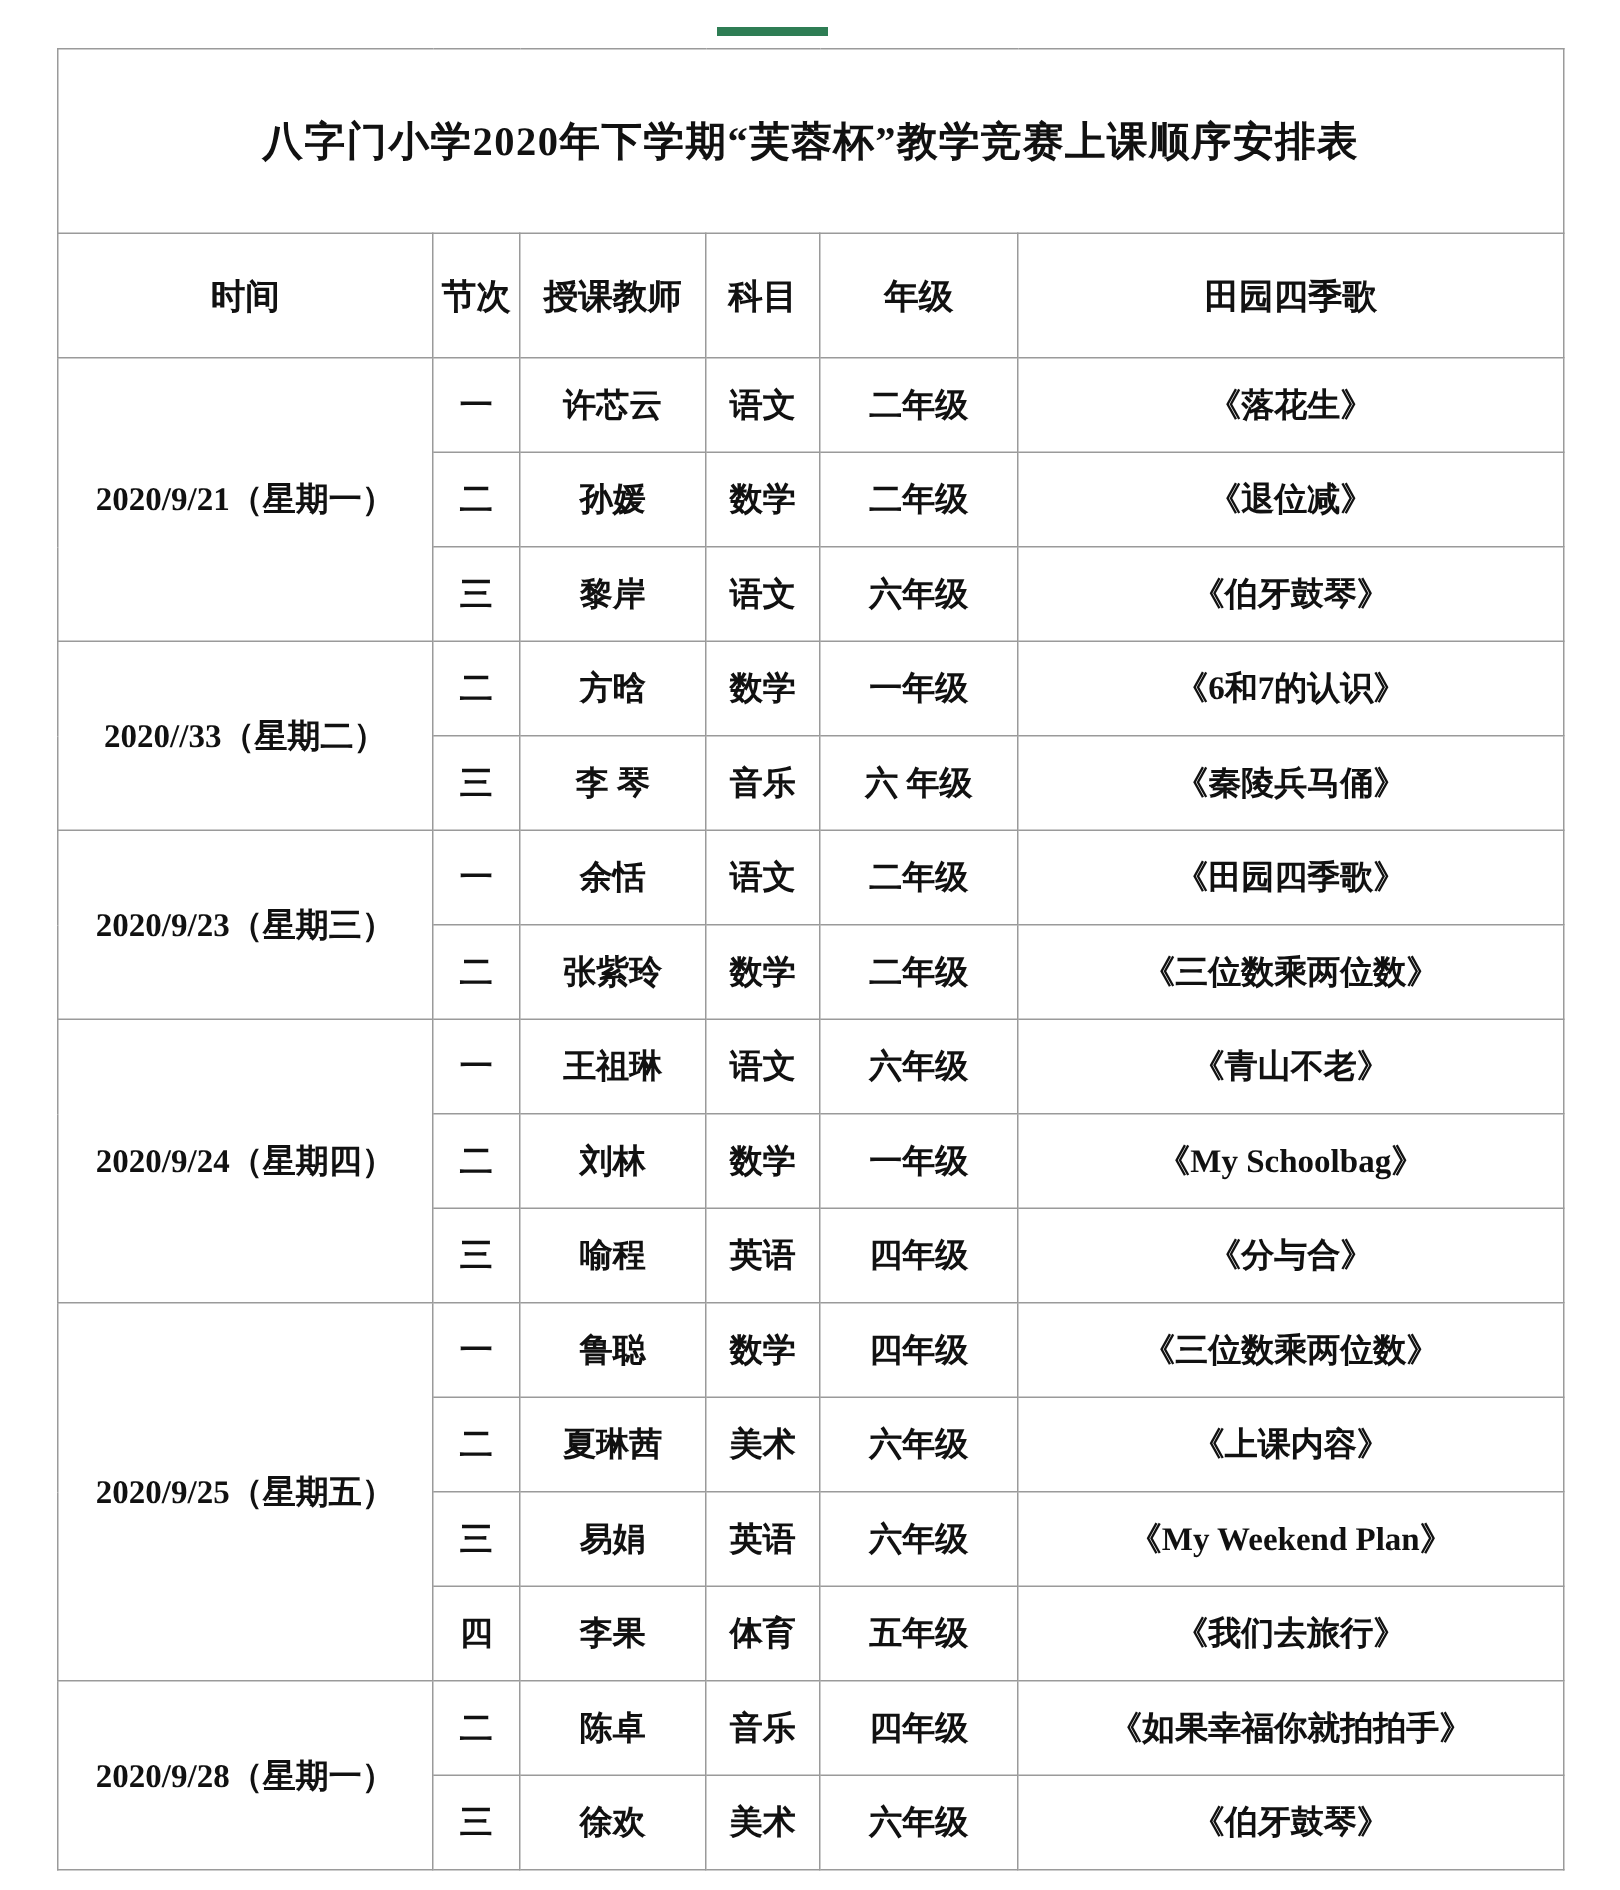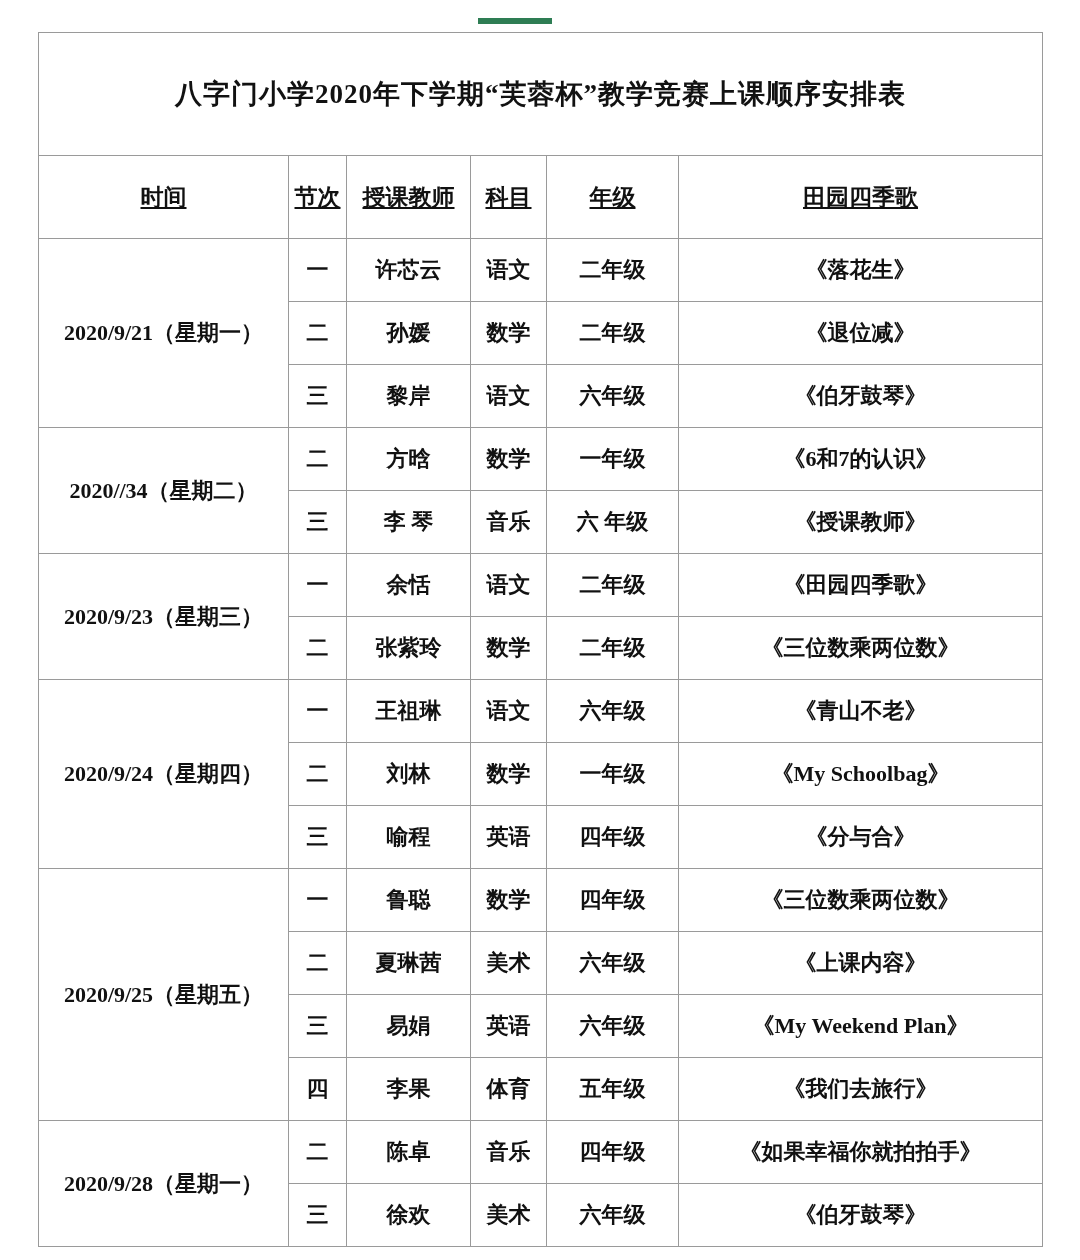--- a/index.html
+++ b/index.html
@@ -44,21 +44,20 @@
   }
   .title-cell {
     height: 122px;
     font-size: 27px;
     letter-spacing: 1px;
     padding: 0 10px;
   }
   .hdr td {
     height: 80px;
     font-size: 23px;
-    text-decoration: underline;
   }
   .body-row td {
     height: 60px;
     font-size: 22px;
   }
   .date-cell {
     font-size: 21px;
     letter-spacing: 0px;
   }
   .content-cell {
@@ -118,33 +117,33 @@
       </tr>
       <tr class="body-row">
         <td>三</td>
         <td>黎岸</td>
         <td>语文</td>
         <td>六年级</td>
         <td class="content-cell">《伯牙鼓琴》</td>
       </tr>
 
       <tr class="body-row">
-        <td class="date-cell" rowspan="2">2020//34（星期二）</td>
+        <td class="date-cell" rowspan="2">2020//33（星期二）</td>
         <td>二</td>
         <td>方晗</td>
         <td>数学</td>
         <td>一年级</td>
         <td class="content-cell">《6和7的认识》</td>
       </tr>
       <tr class="body-row">
         <td>三</td>
         <td>李 琴</td>
         <td>音乐</td>
         <td>六 年级</td>
-        <td class="content-cell">《授课教师》</td>
+        <td class="content-cell">《秦陵兵马俑》</td>
       </tr>
 
       <tr class="body-row">
         <td class="date-cell" rowspan="2">2020/9/23（星期三）</td>
         <td>一</td>
         <td>余恬</td>
         <td>语文</td>
         <td>二年级</td>
         <td class="content-cell">《田园四季歌》</td>
       </tr>

